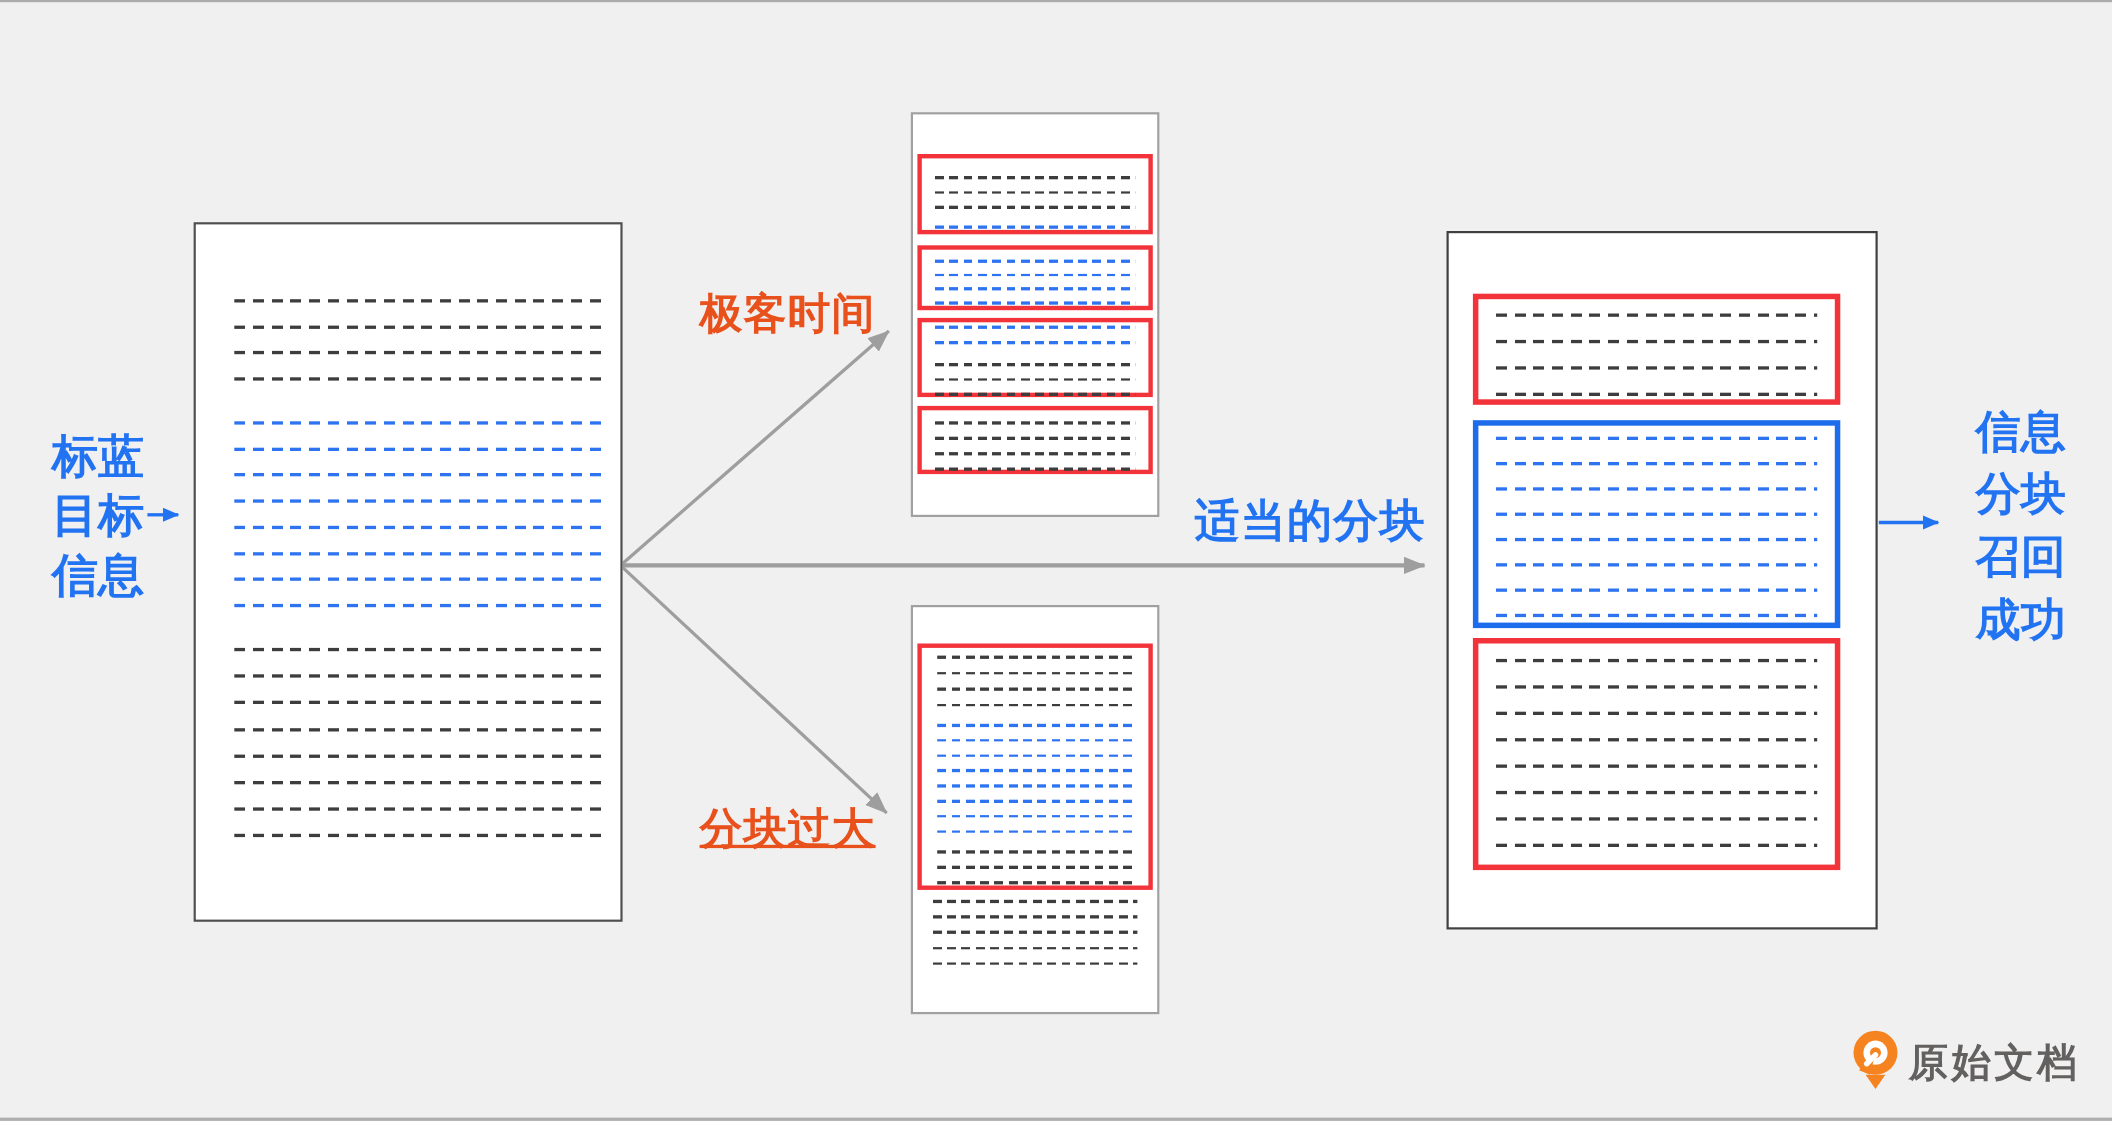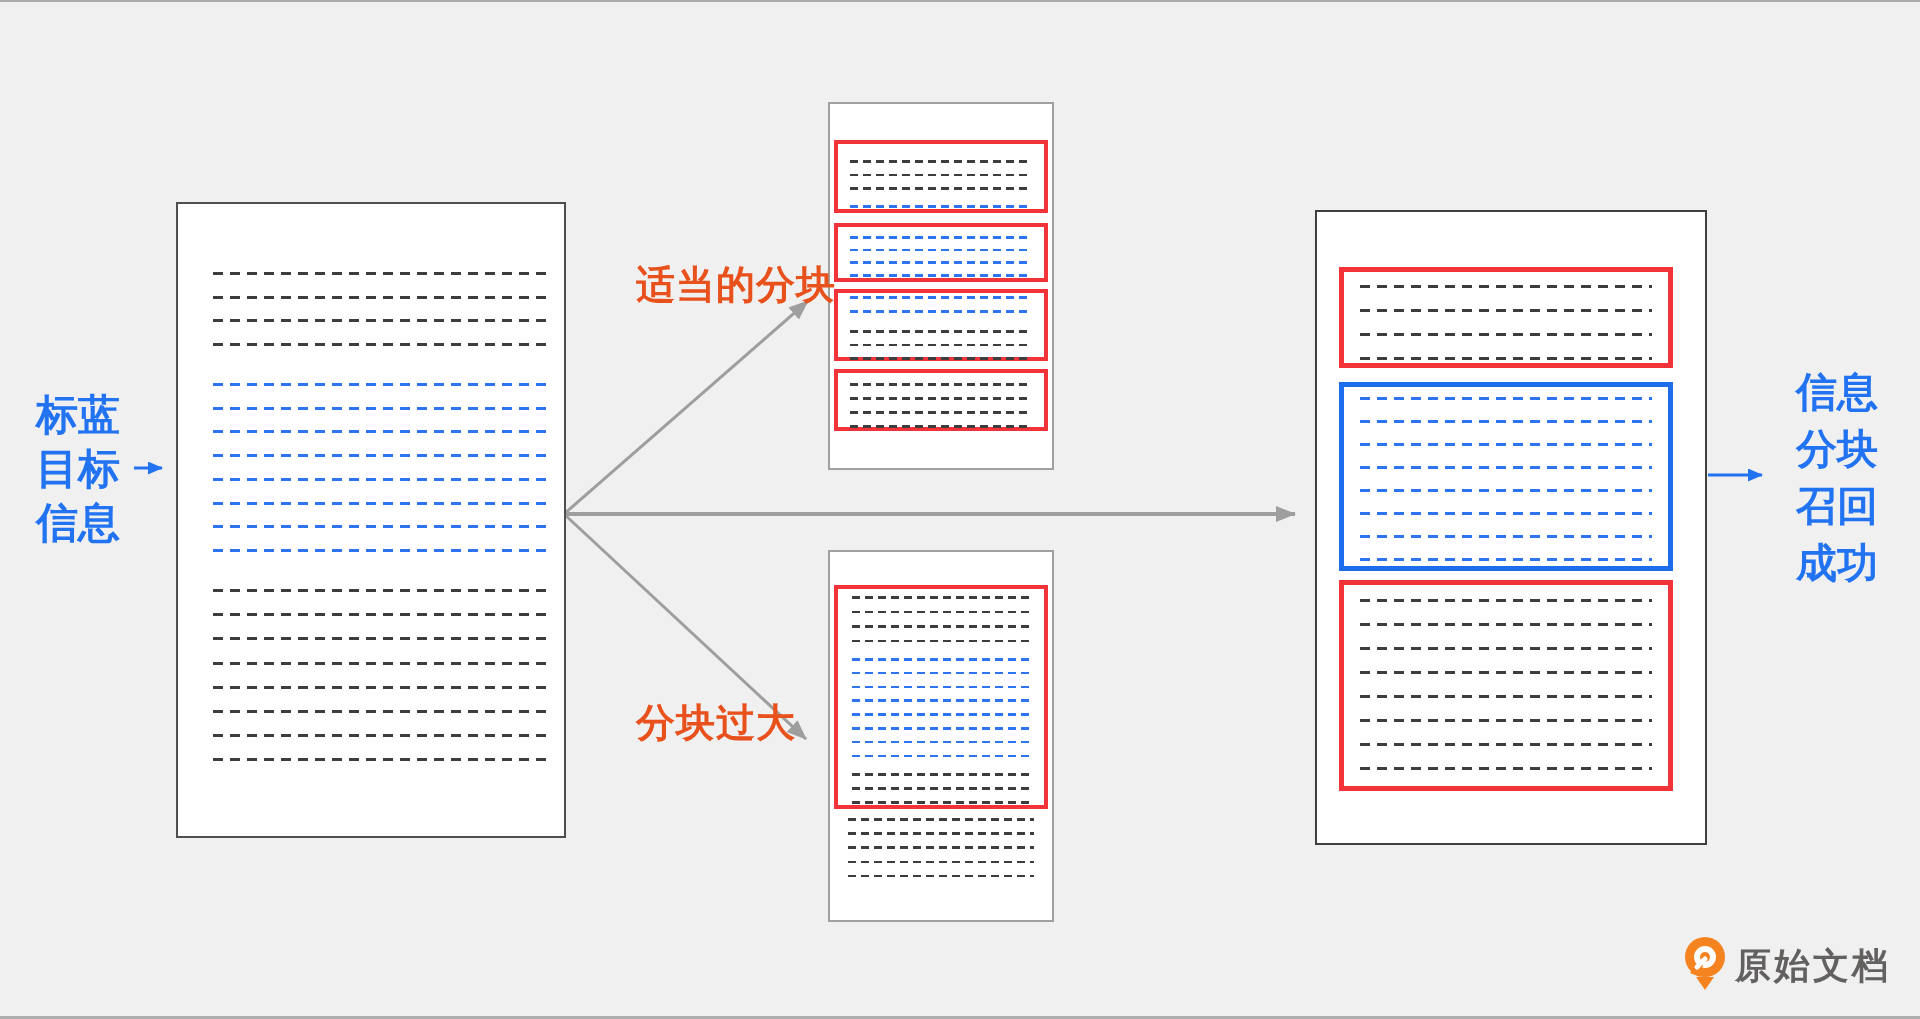--- a/index.html
+++ b/index.html
@@ -10,25 +10,25 @@
     border-top:2px solid #ababab;
     border-bottom:3px solid #aeaeae;
     box-sizing:border-box;
     overflow:hidden;
     font-family:"Liberation Sans","DejaVu Sans",sans-serif;
   }
   .label{position:absolute;font-weight:700;}
   .label-blue{color:var(--text-blue,#2273f2);}
   .label-orange{color:var(--text-orange,#e8501c);}
   .page-title{left:222px;top:96px;width:296px;text-align:center;font-size:45px;letter-spacing:2px;}
-  .left-label{left:36px;top:386px;width:106px;font-size:42px;line-height:54px;}
+  .left-label{left:36px;top:386px;width:106px;text-align:center;font-size:42px;line-height:54px;}
   .right-label{left:1786px;top:362px;width:102px;text-align:center;font-size:41px;line-height:57px;}
   .too-small-label{left:636px;top:256px;font-size:39px;letter-spacing:1px;}
   .appropriate-label{left:1086px;top:444px;font-size:41px;letter-spacing:1px;}
-  .too-large-label{left:636px;top:694px;font-size:39px;letter-spacing:1px;}
+  .too-large-label{left:636px;top:724px;font-size:39px;letter-spacing:1px;text-decoration:underline;}
   .doc{
     position:absolute;background:#ffffff;border-style:solid;box-sizing:border-box;
   }
   .chunk{position:absolute;border-style:solid;box-sizing:border-box;}
   .dash-line{position:absolute;}
   .arrows-layer{position:absolute;left:0;top:0;pointer-events:none;}
   .brand{position:absolute;left:1684px;top:934px;display:flex;align-items:center;gap:9px;}
   .brand-text{font-size:36px;font-weight:600;color:#636060;letter-spacing:3px;line-height:1;margin-top:2px;}
 </style>
 </head>
@@ -156,22 +156,23 @@
       </div>
     </div>
 
 
   <div class="label label-blue left-label">
     <div>标蓝</div>
     <div>目标</div>
     <div>信息</div>
   </div>
 
-  <div class="label label-orange too-small-label">适当的分块</div>
+  <div class="label label-orange too-small-label">极客时间</div>
 
+  <div class="label label-blue appropriate-label">适当的分块</div>
 
   <div class="label label-orange too-large-label">分块过大</div>
 
   <div class="label label-blue right-label">
     <div>信息</div>
     <div>分块</div>
     <div>召回</div>
     <div>成功</div>
   </div>
 

